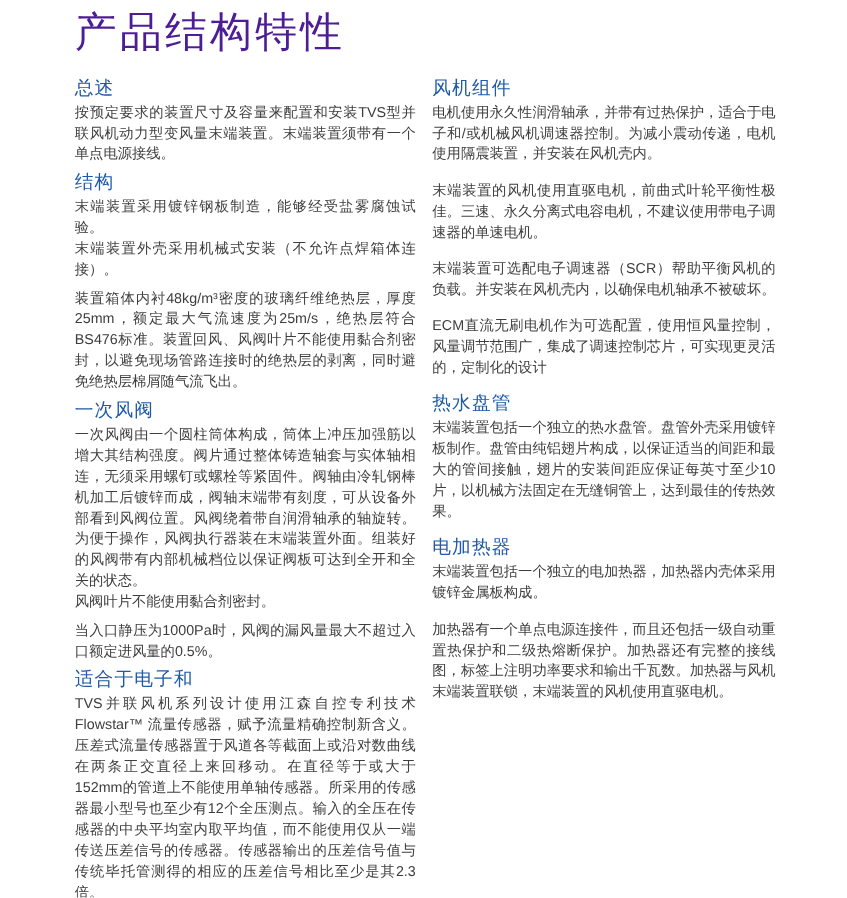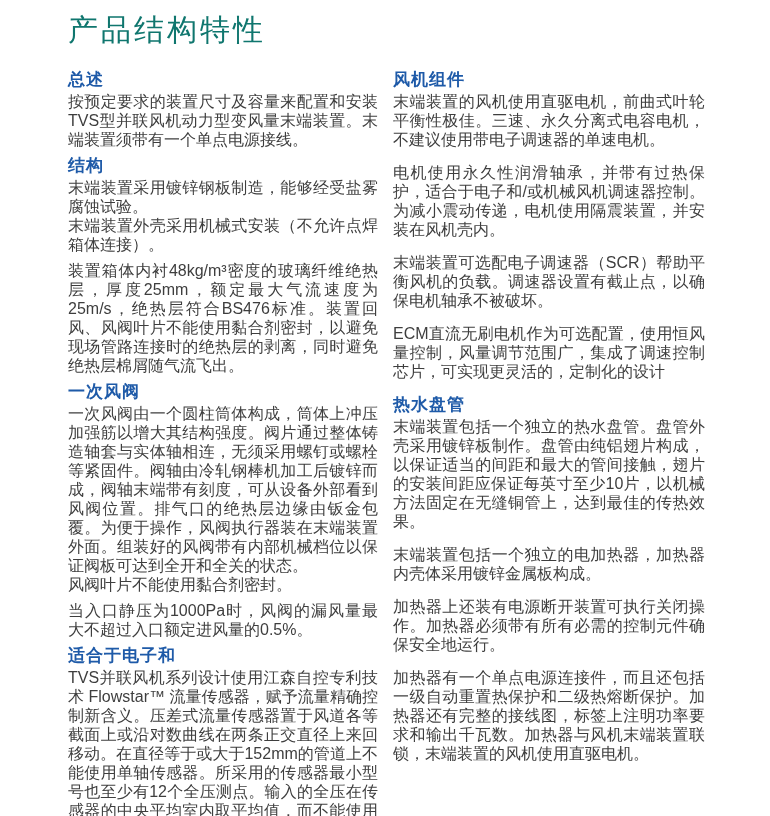--- a/index.html
+++ b/index.html
@@ -8,45 +8,45 @@
     background: #ffffff;
     overflow: hidden;
     font-family: "Liberation Sans", "DejaVu Sans", sans-serif;
   }
   .page {
     width: 770px; height: 816px;
     padding: 12px 64px 0 68px;
     background: #ffffff;
   }
   h1.doc-title {
-    font-size: 30px;
+    font-size: 38px;
     line-height: 36px;
     font-weight: 400;
     letter-spacing: 3px;
-    color: #0f766e;
+    color: #4c1d95;
     margin: 0 0 22px 0;
   }
   .columns {
     display: flex;
     gap: 15px;
     align-items: flex-start;
   }
   .col { width: 311px; }
   .col-left { width: 310px; }
   .col-right { width: 312px; }
   h2.sec-heading {
     font-size: 17px;
     line-height: 19px;
-    font-weight: 700;
+    font-weight: 400;
     letter-spacing: 1px;
     color: #1e5aa8;
     margin: 0 0 3px 0;
   }
   p.body-para {
-    font-size: 16px;
+    font-size: 13px;
     line-height: 19px;
     color: #3e3e3e;
     text-align: justify;
     white-space: pre-line;
     margin: 0 0 7px 0;
   }
   .col-right p.body-para { margin-bottom: 14px; }
   section { margin: 0 0 0 0; }
 </style>
 </head>
@@ -67,50 +67,50 @@
 
       <section>
         <h2 class="sec-heading">结构</h2>
         <p class="body-para">末端装置采用镀锌钢板制造，能够经受盐雾腐蚀试验。
 末端装置外壳采用机械式安装（不允许点焊箱体连接）。</p>
         <p class="body-para">装置箱体内衬48kg/m³密度的玻璃纤维绝热层，厚度25mm，额定最大气流速度为25m/s，绝热层符合BS476标准。装置回风、风阀叶片不能使用黏合剂密封，以避免现场管路连接时的绝热层的剥离，同时避免绝热层棉屑随气流飞出。</p>
       </section>
 
       <section>
         <h2 class="sec-heading">一次风阀</h2>
-        <p class="body-para">一次风阀由一个圆柱筒体构成，筒体上冲压加强筋以增大其结构强度。阀片通过整体铸造轴套与实体轴相连，无须采用螺钉或螺栓等紧固件。阀轴由冷轧钢棒机加工后镀锌而成，阀轴末端带有刻度，可从设备外部看到风阀位置。排气口的绝热层边缘由钣金包覆。为便于操作，风阀执行器装在末端装置外面。组装好的风阀带有内部机械档位以保证阀板可达到全开和全关的状态。
+        <p class="body-para">一次风阀由一个圆柱筒体构成，筒体上冲压加强筋以增大其结构强度。阀片通过整体铸造轴套与实体轴相连，无须采用螺钉或螺栓等紧固件。阀轴由冷轧钢棒机加工后镀锌而成，阀轴末端带有刻度，可从设备外部看到风阀位置。风阀绕着带自润滑轴承的轴旋转。为便于操作，风阀执行器装在末端装置外面。组装好的风阀带有内部机械档位以保证阀板可达到全开和全关的状态。
 风阀叶片不能使用黏合剂密封。</p>
         <p class="body-para">当入口静压为1000Pa时，风阀的漏风量最大不超过入口额定进风量的0.5%。</p>
       </section>
 
       <section>
         <h2 class="sec-heading">适合于电子和</h2>
         <p class="body-para">TVS并联风机系列设计使用江森自控专利技术 Flowstar™ 流量传感器，赋予流量精确控制新含义。压差式流量传感器置于风道各等截面上或沿对数曲线在两条正交直径上来回移动。在直径等于或大于152mm的管道上不能使用单轴传感器。所采用的传感器最小型号也至少有12个全压测点。输入的全压在传感器的中央平均室内取平均值，而不能使用仅从一端传送压差信号的传感器。传感器输出的压差信号值与传统毕托管测得的相应的压差信号相比至少是其2.3倍。</p>
       </section>
 
     </div>
 
     <div class="col col-right">
 
       <section>
         <h2 class="sec-heading">风机组件</h2>
+        <p class="body-para">电机使用永久性润滑轴承，并带有过热保护，适合于电子和/或机械风机调速器控制。为减小震动传递，电机使用隔震装置，并安装在风机壳内。</p>
         <p class="body-para">末端装置的风机使用直驱电机，前曲式叶轮平衡性极佳。三速、永久分离式电容电机，不建议使用带电子调速器的单速电机。</p>
-        <p class="body-para">电机使用永久性润滑轴承，并带有过热保护，适合于电子和/或机械风机调速器控制。为减小震动传递，电机使用隔震装置，并安装在风机壳内。</p>
-        <p class="body-para">末端装置可选配电子调速器（SCR）帮助平衡风机的负载。调速器设置有截止点，以确保电机轴承不被破坏。</p>
+        <p class="body-para">末端装置可选配电子调速器（SCR）帮助平衡风机的负载。并安装在风机壳内，以确保电机轴承不被破坏。</p>
         <p class="body-para">ECM直流无刷电机作为可选配置，使用恒风量控制，风量调节范围广，集成了调速控制芯片，可实现更灵活的，定制化的设计</p>
       </section>
 
       <section>
         <h2 class="sec-heading">热水盘管</h2>
         <p class="body-para">末端装置包括一个独立的热水盘管。盘管外壳采用镀锌板制作。盘管由纯铝翅片构成，以保证适当的间距和最大的管间接触，翅片的安装间距应保证每英寸至少10片，以机械方法固定在无缝铜管上，达到最佳的传热效果。</p>
       </section>
 
       <section>
+        <h2 class="sec-heading">电加热器</h2>
         <p class="body-para">末端装置包括一个独立的电加热器，加热器内壳体采用镀锌金属板构成。</p>
-        <p class="body-para">加热器上还装有电源断开装置可执行关闭操作。加热器必须带有所有必需的控制元件确保安全地运行。</p>
         <p class="body-para">加热器有一个单点电源连接件，而且还包括一级自动重置热保护和二级热熔断保护。加热器还有完整的接线图，标签上注明功率要求和输出千瓦数。加热器与风机末端装置联锁，末端装置的风机使用直驱电机。</p>
       </section>
 
     </div>
 
   </div>
 
 </div>
 
 </body></html>

